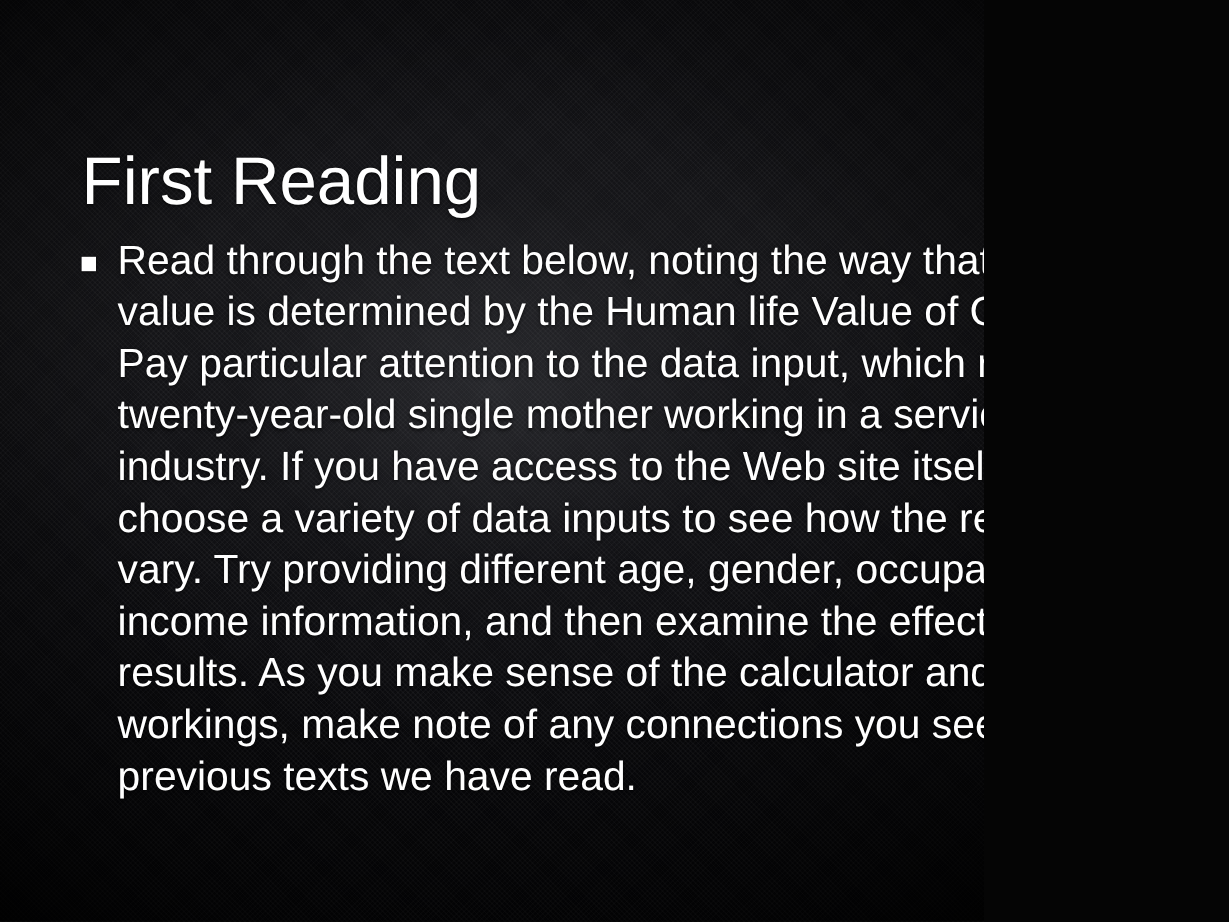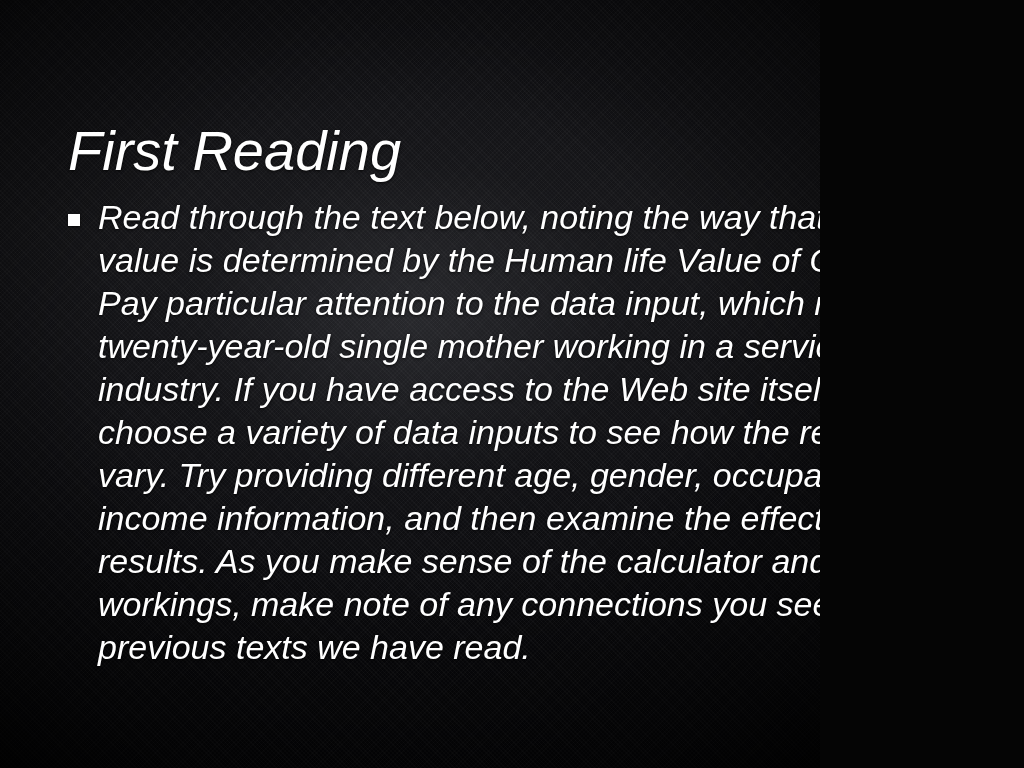--- a/index.html
+++ b/index.html
@@ -21,21 +21,20 @@
     inset: 0;
     width: 820px;
     height: 768px;
     background-color: #0a0a0c;
     background-image:
       radial-gradient(ellipse 70% 55% at 50% 42%, rgba(90,92,98,0.30) 0%, rgba(40,41,45,0.16) 38%, rgba(0,0,0,0.0) 72%),
       repeating-linear-gradient(45deg, rgba(255,255,255,0.030) 0px, rgba(255,255,255,0.030) 1px, rgba(0,0,0,0) 1px, rgba(0,0,0,0) 3px),
       repeating-linear-gradient(-45deg, rgba(255,255,255,0.022) 0px, rgba(255,255,255,0.022) 1px, rgba(0,0,0,0) 1px, rgba(0,0,0,0) 3px),
       linear-gradient(to bottom, #0e0e11 0%, #141417 30%, #0d0d10 62%, #060608 100%);
     overflow: hidden;
-    font-style: italic;
   }
 
   
   #slide::after {
     content: "";
     position: absolute;
     inset: 0;
     pointer-events: none;
     background:
       radial-gradient(ellipse 78% 70% at 50% 45%, rgba(0,0,0,0) 45%, rgba(0,0,0,0.55) 85%, rgba(0,0,0,0.85) 100%);

